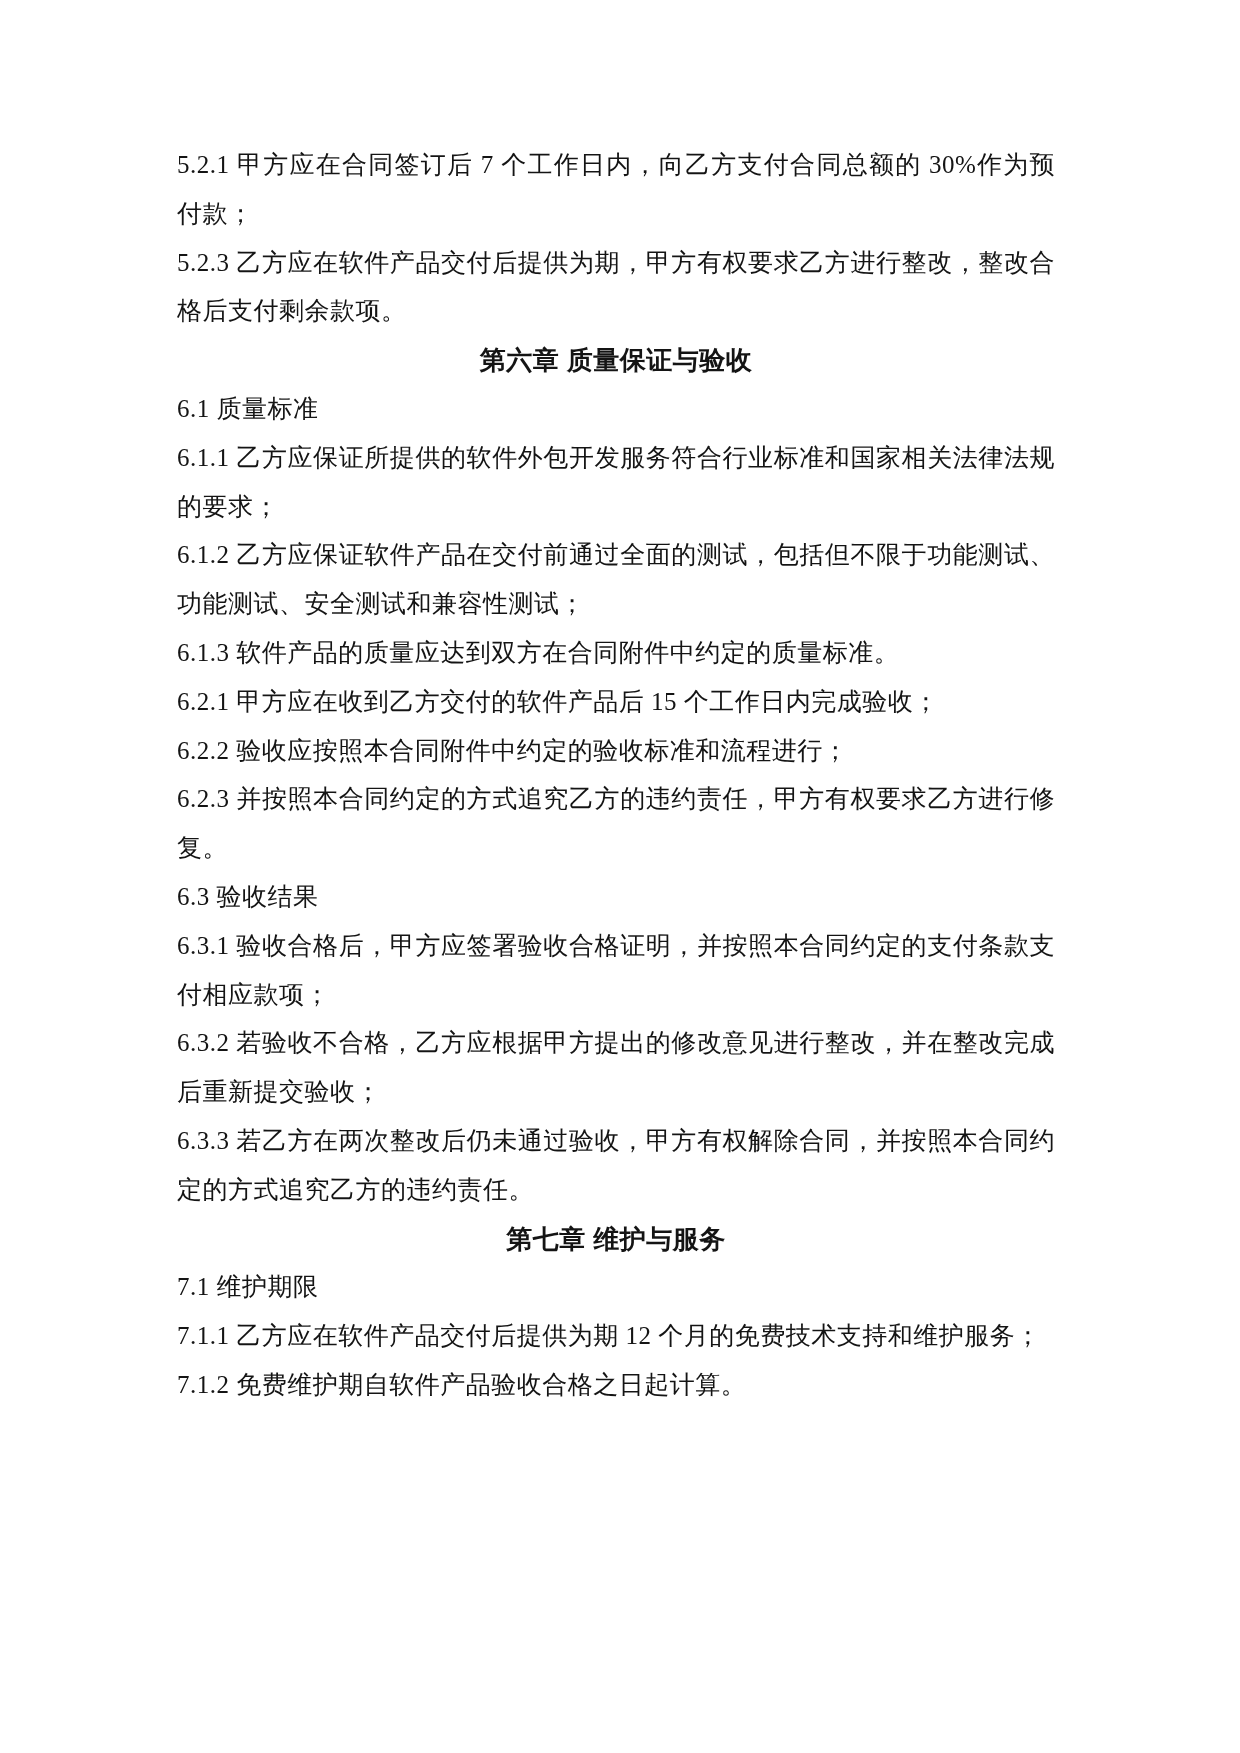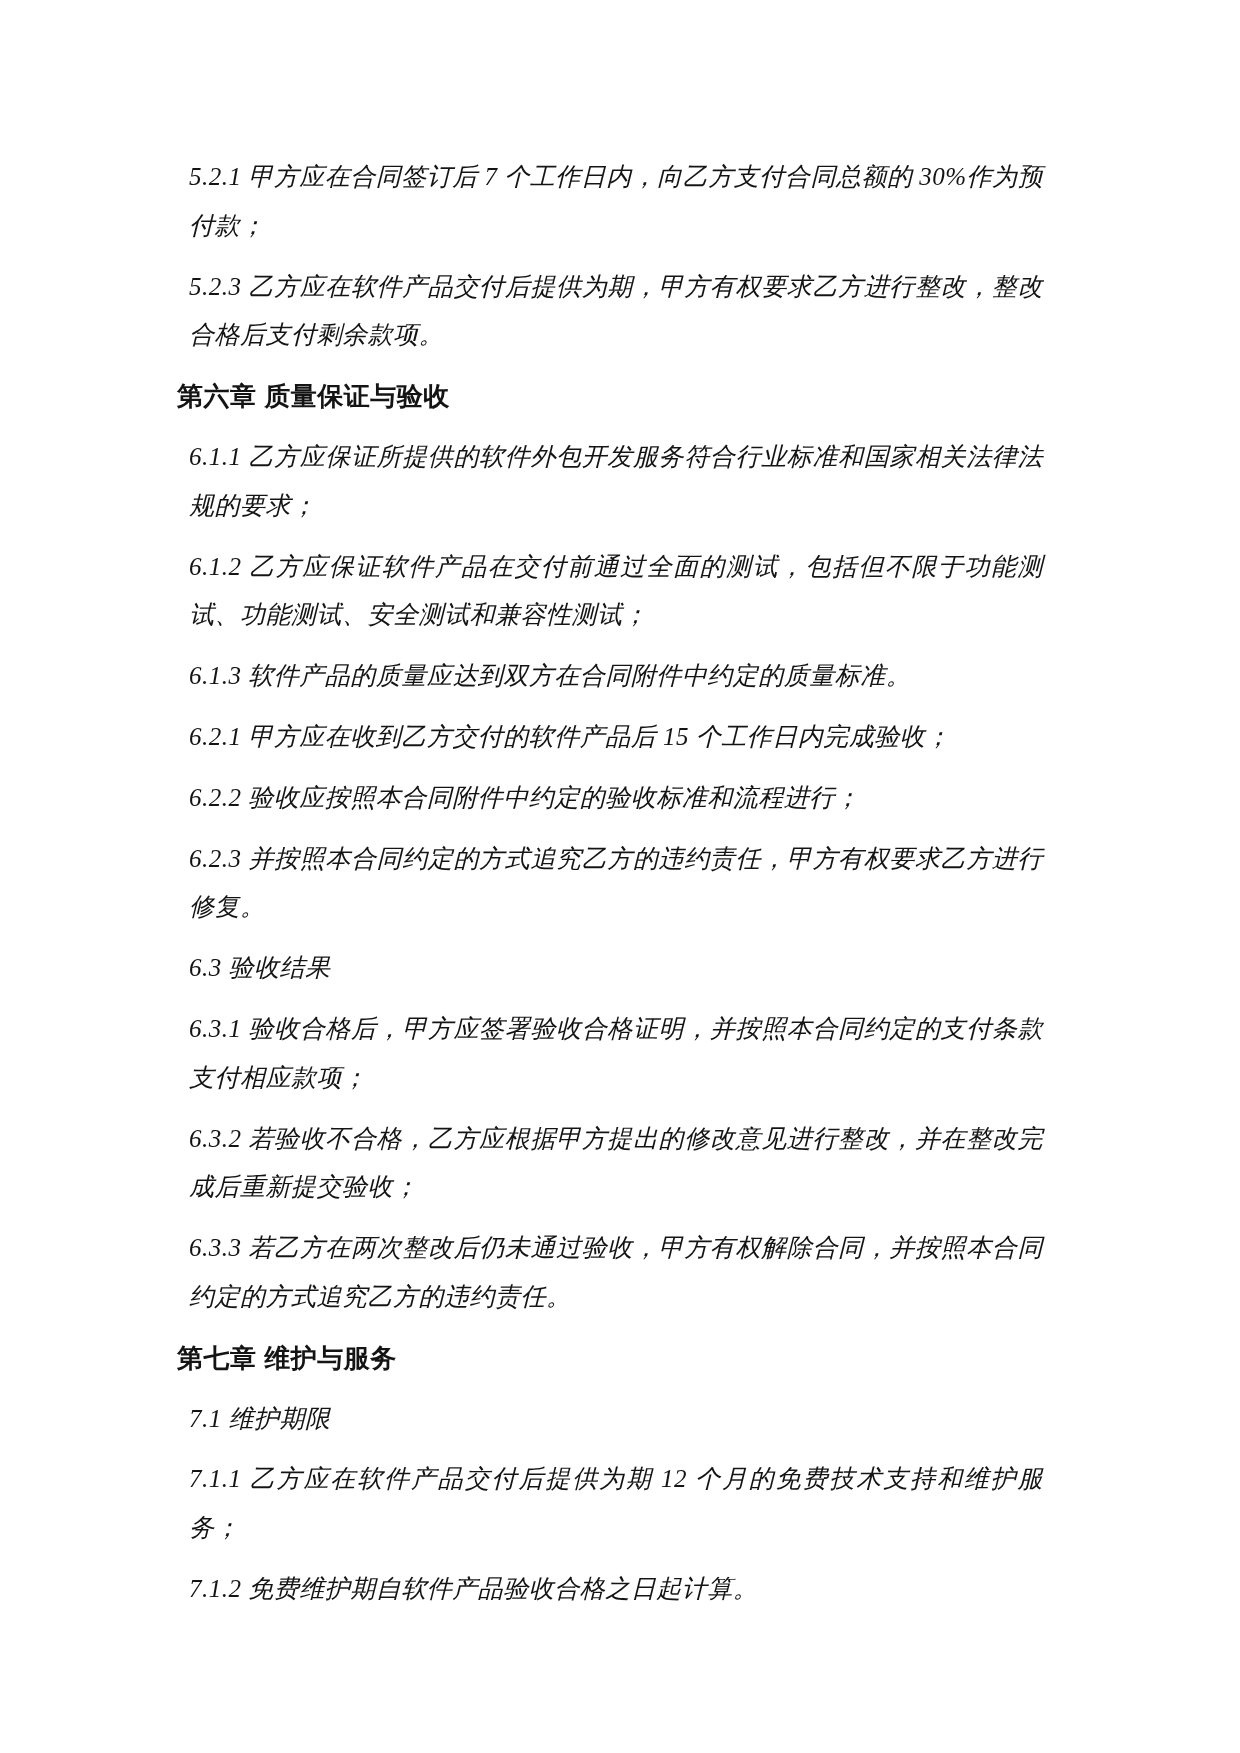--- a/index.html
+++ b/index.html
@@ -16,46 +16,46 @@
     font-family: "Liberation Serif", serif;
     color: #141414;
   }
   .content {
     position: absolute;
     top: 141px;
     left: 177px;
     width: 878px;
   }
   .para {
-    margin: 12px;
+    margin: 0;
     font-size: 25px;
     line-height: 48.8px;
     text-align: justify;
     letter-spacing: 0.5px;
     word-break: break-all;
-    font-style: italic;
   }
   .heading {
     margin: 0;
     font-size: 26px;
     line-height: 48.8px;
     font-weight: 700;
     font-family: "Liberation Sans", sans-serif;
-    text-align: left;
+    text-align: center;
     letter-spacing: 0.5px;
   }
 </style>
 </head>
 <body>
 
 <div class="page">
   <div class="content">
     <p class="para">5.2.1 甲方应在合同签订后 7 个工作日内，向乙方支付合同总额的 30%作为预付款；</p>
     <p class="para">5.2.3 乙方应在软件产品交付后提供为期，甲方有权要求乙方进行整改，整改合格后支付剩余款项。</p>
     <h2 class="heading">第六章 质量保证与验收</h2>
+    <p class="para">6.1 质量标准</p>
     <p class="para">6.1.1 乙方应保证所提供的软件外包开发服务符合行业标准和国家相关法律法规的要求；</p>
     <p class="para">6.1.2 乙方应保证软件产品在交付前通过全面的测试，包括但不限于功能测试、功能测试、安全测试和兼容性测试；</p>
     <p class="para">6.1.3 软件产品的质量应达到双方在合同附件中约定的质量标准。</p>
     <p class="para">6.2.1 甲方应在收到乙方交付的软件产品后 15 个工作日内完成验收；</p>
     <p class="para">6.2.2 验收应按照本合同附件中约定的验收标准和流程进行；</p>
     <p class="para">6.2.3 并按照本合同约定的方式追究乙方的违约责任，甲方有权要求乙方进行修复。</p>
     <p class="para">6.3 验收结果</p>
     <p class="para">6.3.1 验收合格后，甲方应签署验收合格证明，并按照本合同约定的支付条款支付相应款项；</p>
     <p class="para">6.3.2 若验收不合格，乙方应根据甲方提出的修改意见进行整改，并在整改完成后重新提交验收；</p>
     <p class="para">6.3.3 若乙方在两次整改后仍未通过验收，甲方有权解除合同，并按照本合同约定的方式追究乙方的违约责任。</p>

